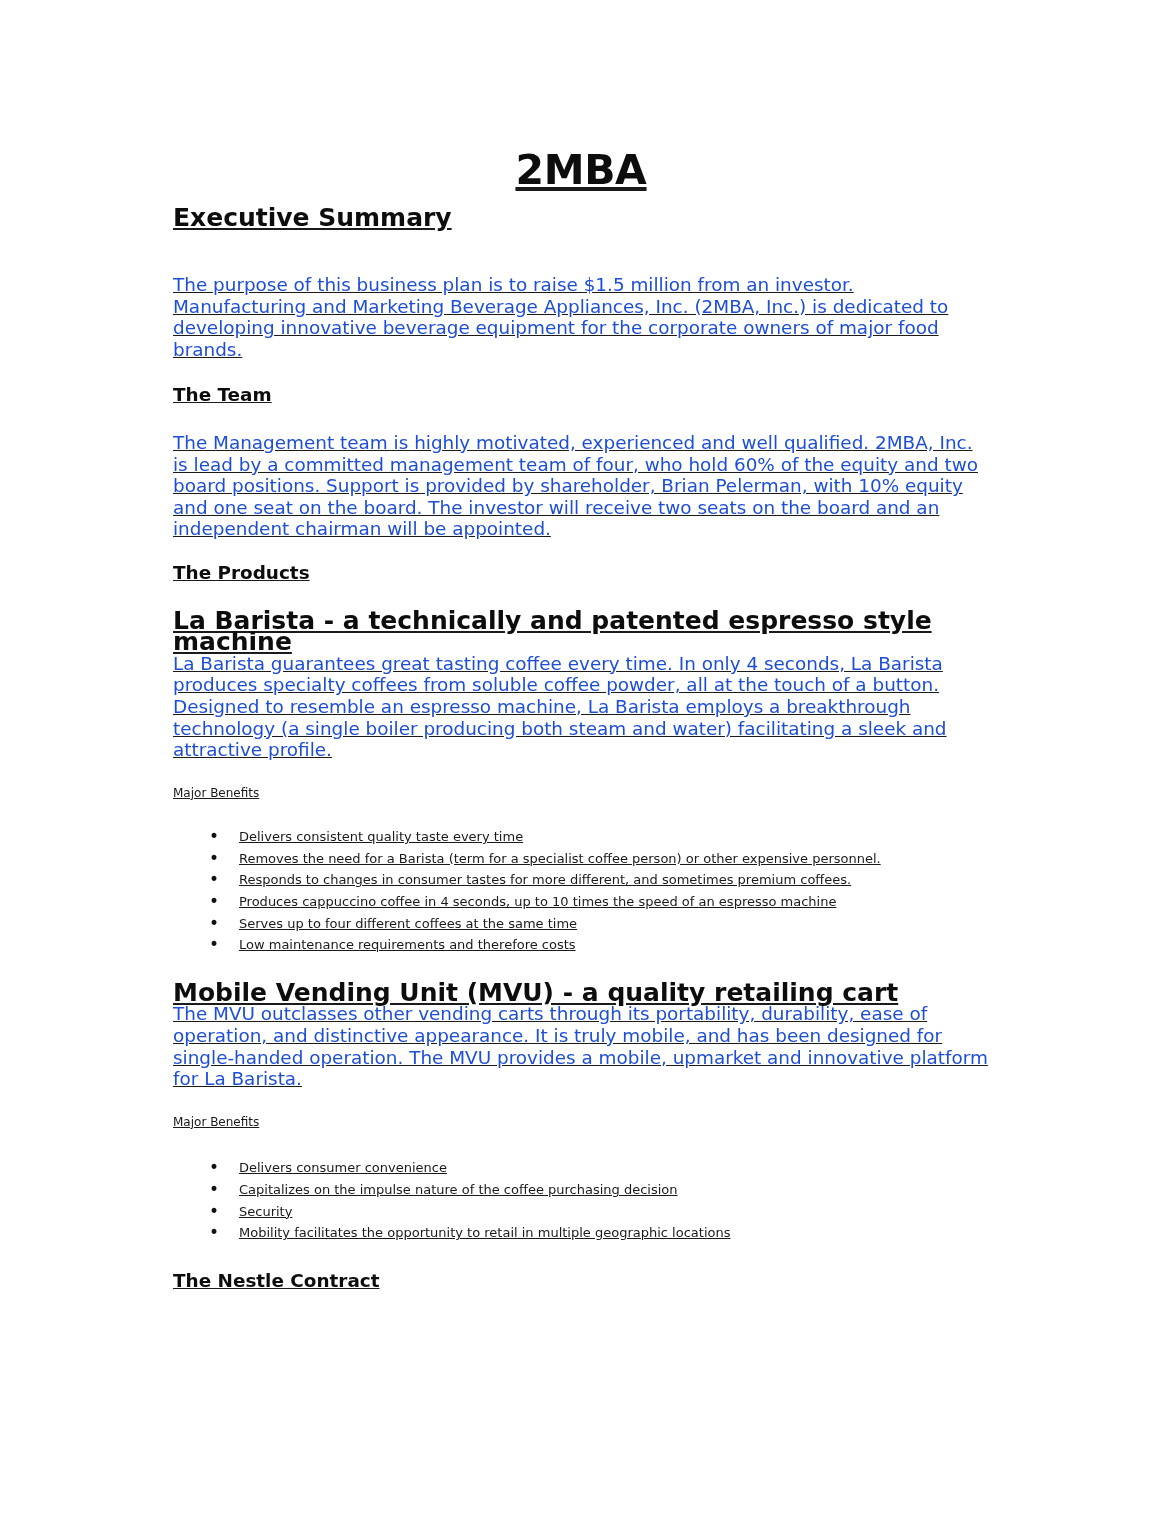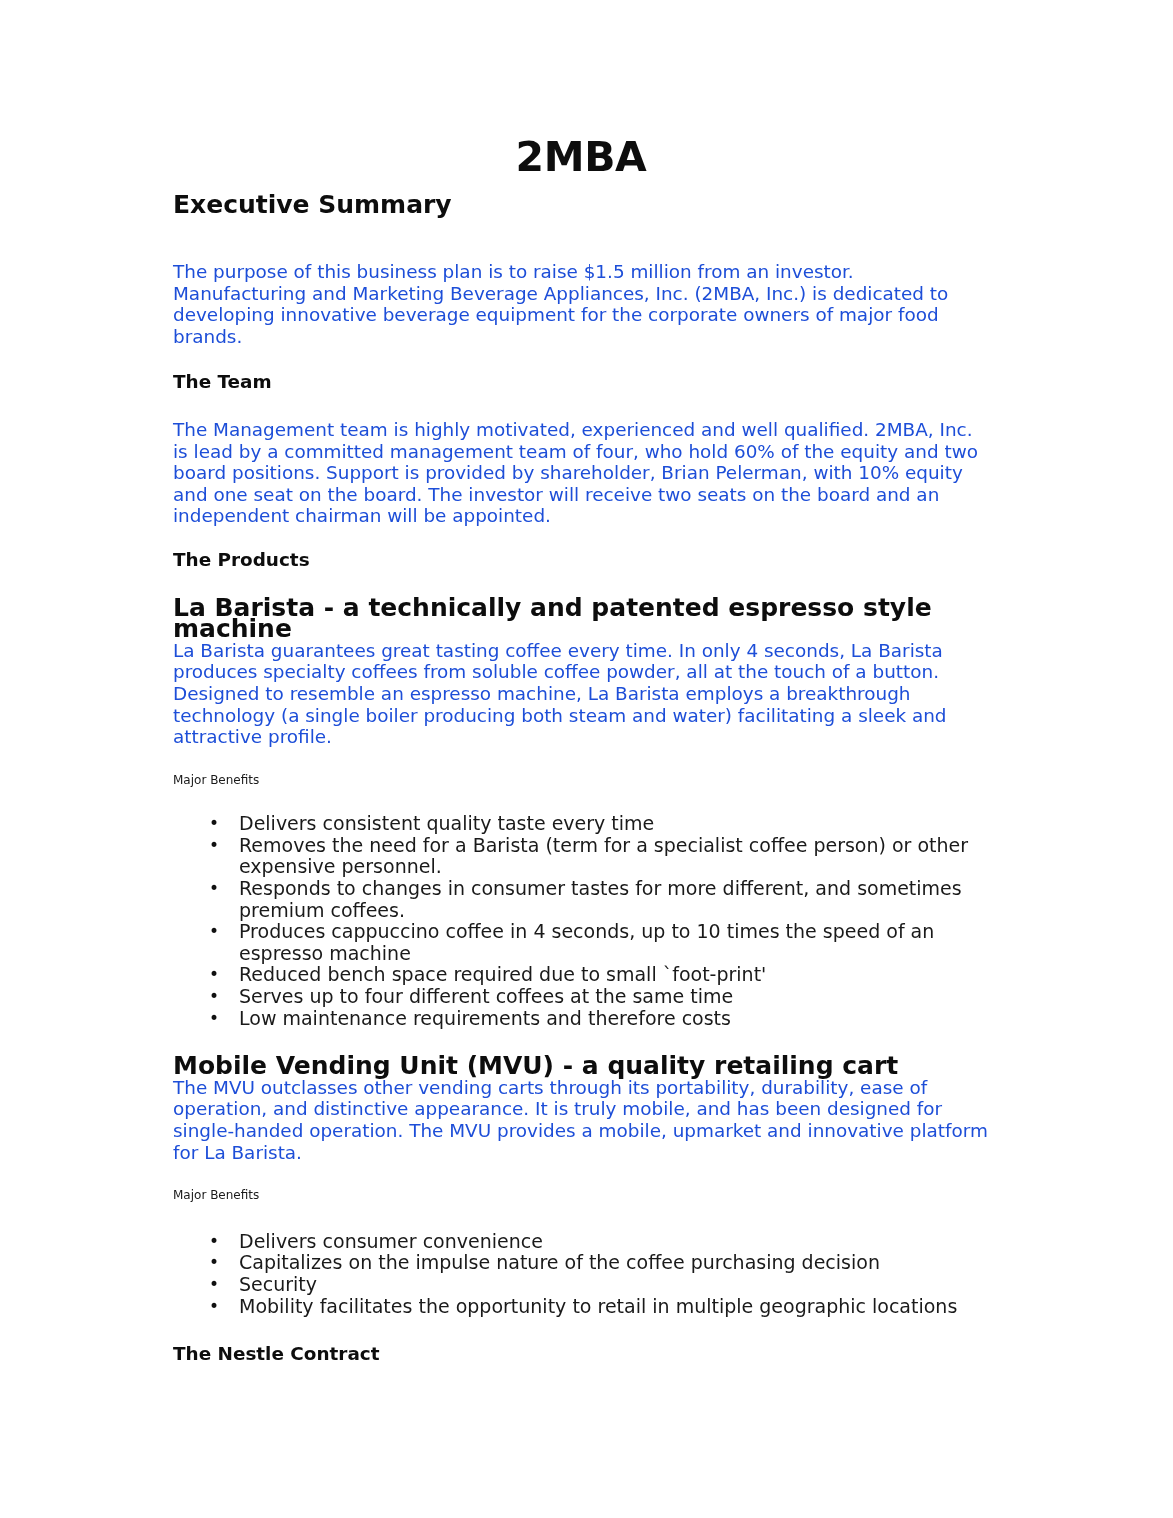--- a/index.html
+++ b/index.html
@@ -16,22 +16,23 @@
     position: relative;
     width: 1173px;
     height: 1518px;
     background: #ffffff;
     overflow: hidden;
     box-sizing: border-box;
   }
   .content {
     position: absolute;
     left: 173px;
-    top: 1px;
+    top: 14px;
     width: 816px;
+    text-decoration: underline;
   }
   .doc-title {
     text-align: center;
     font-size: 41px;
     font-weight: bold;
     line-height: 1.0;
     letter-spacing: -0.3px;
     margin: 0;
     padding-top: 136px;
     color: #0d0d0d;
@@ -72,21 +73,21 @@
     color: #1a1a1a;
   }
   ul.bullets {
     list-style: none;
     margin: 0;
     padding: 0;
   }
   ul.bullets > li {
     position: relative;
     padding-left: 66px;
-    font-size: 19px;
+    font-size: 13px;
     line-height: 21.6px;
     color: #1a1a1a;
     margin: 0;
   }
   ul.bullets > li::before {
     content: "\2022";
     position: absolute;
     left: 36px;
     top: 0;
     font-size: 17px;
@@ -142,21 +143,20 @@
 
     <p class="benefits-label">Major Benefits</p>
 
     <div class="sp-f"></div>
 
     <ul class="bullets">
       <li>Delivers consistent quality taste every time</li>
       <li>Removes the need for a Barista (term for a specialist coffee person) or other expensive personnel.</li>
       <li>Responds to changes in consumer tastes for more different, and sometimes premium coffees.</li>
       <li>Produces cappuccino coffee in 4 seconds, up to 10 times the speed of an espresso machine</li>
-      <li>Reduced bench space required due to small `foot-print'</li>
       <li>Serves up to four different coffees at the same time</li>
       <li>Low maintenance requirements and therefore costs</li>
     </ul>
 
     <div class="sp-g"></div>
 
     <h4 class="sub-heading">Mobile Vending Unit (MVU) - a quality retailing cart</h4>
 
     <p class="para">The MVU outclasses other vending carts through its portability, durability, ease of operation, and distinctive appearance. It is truly mobile, and has been designed for single-handed operation. The MVU provides a mobile, upmarket and innovative platform for La Barista.</p>
 

